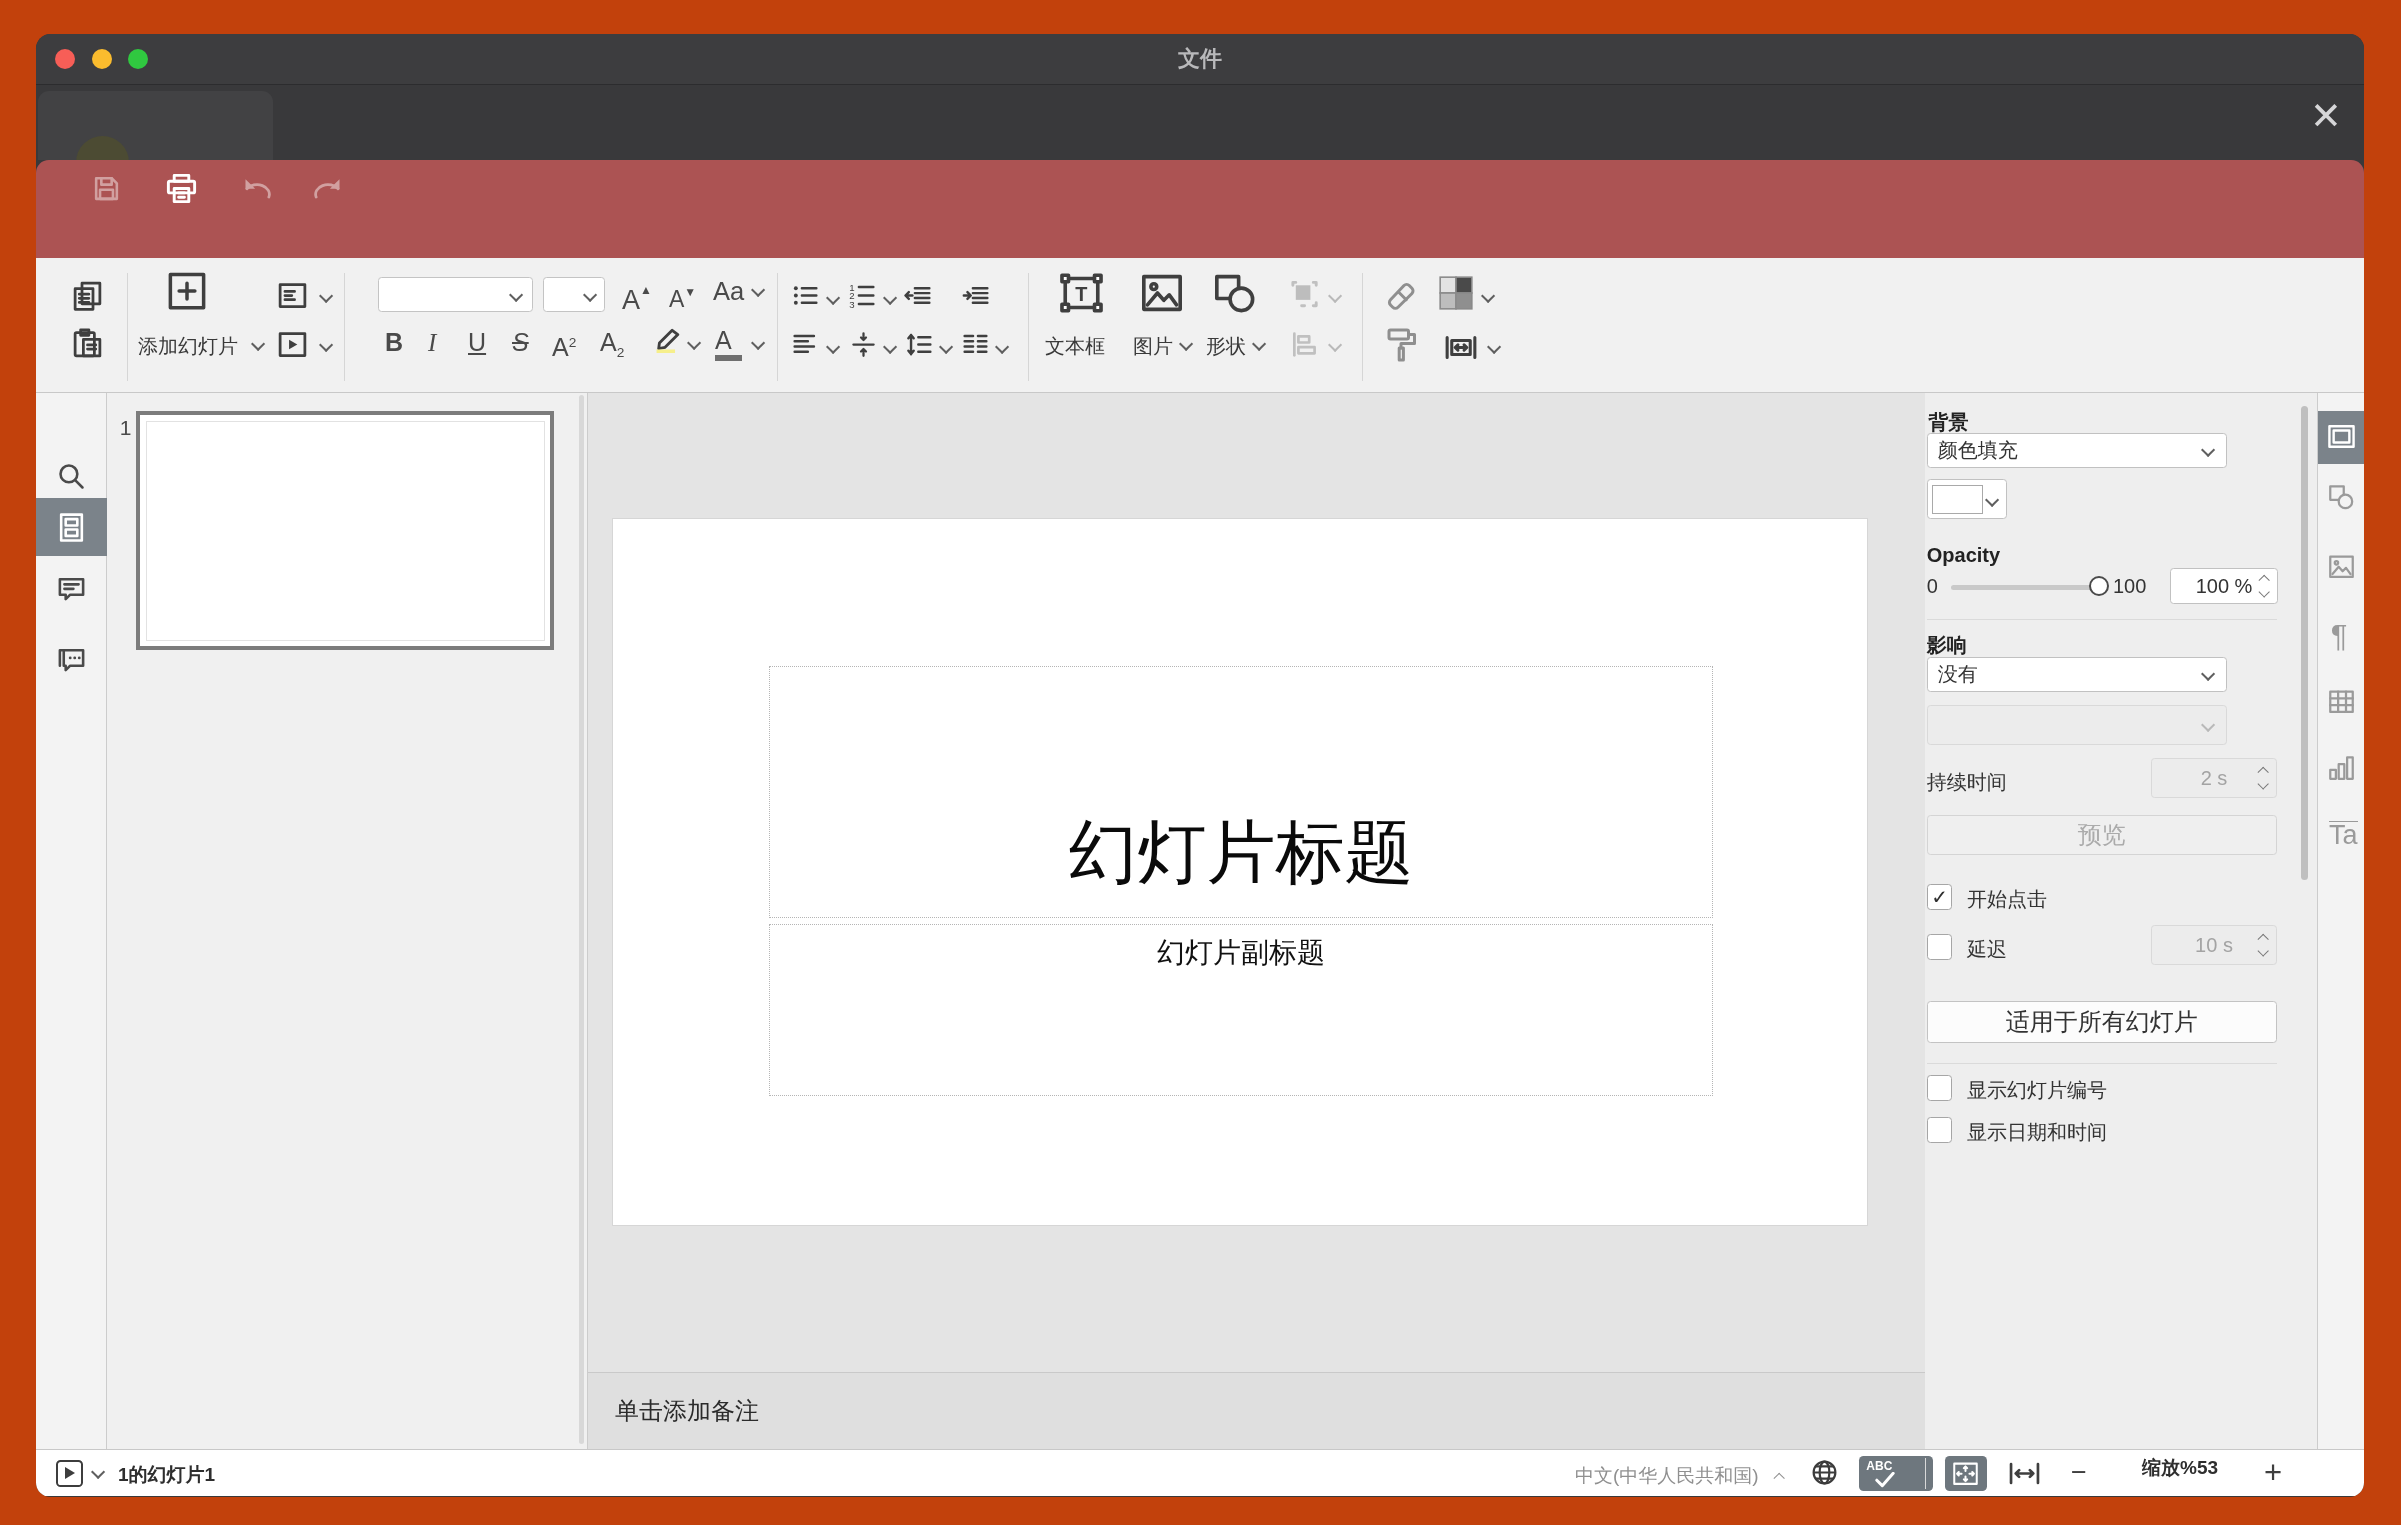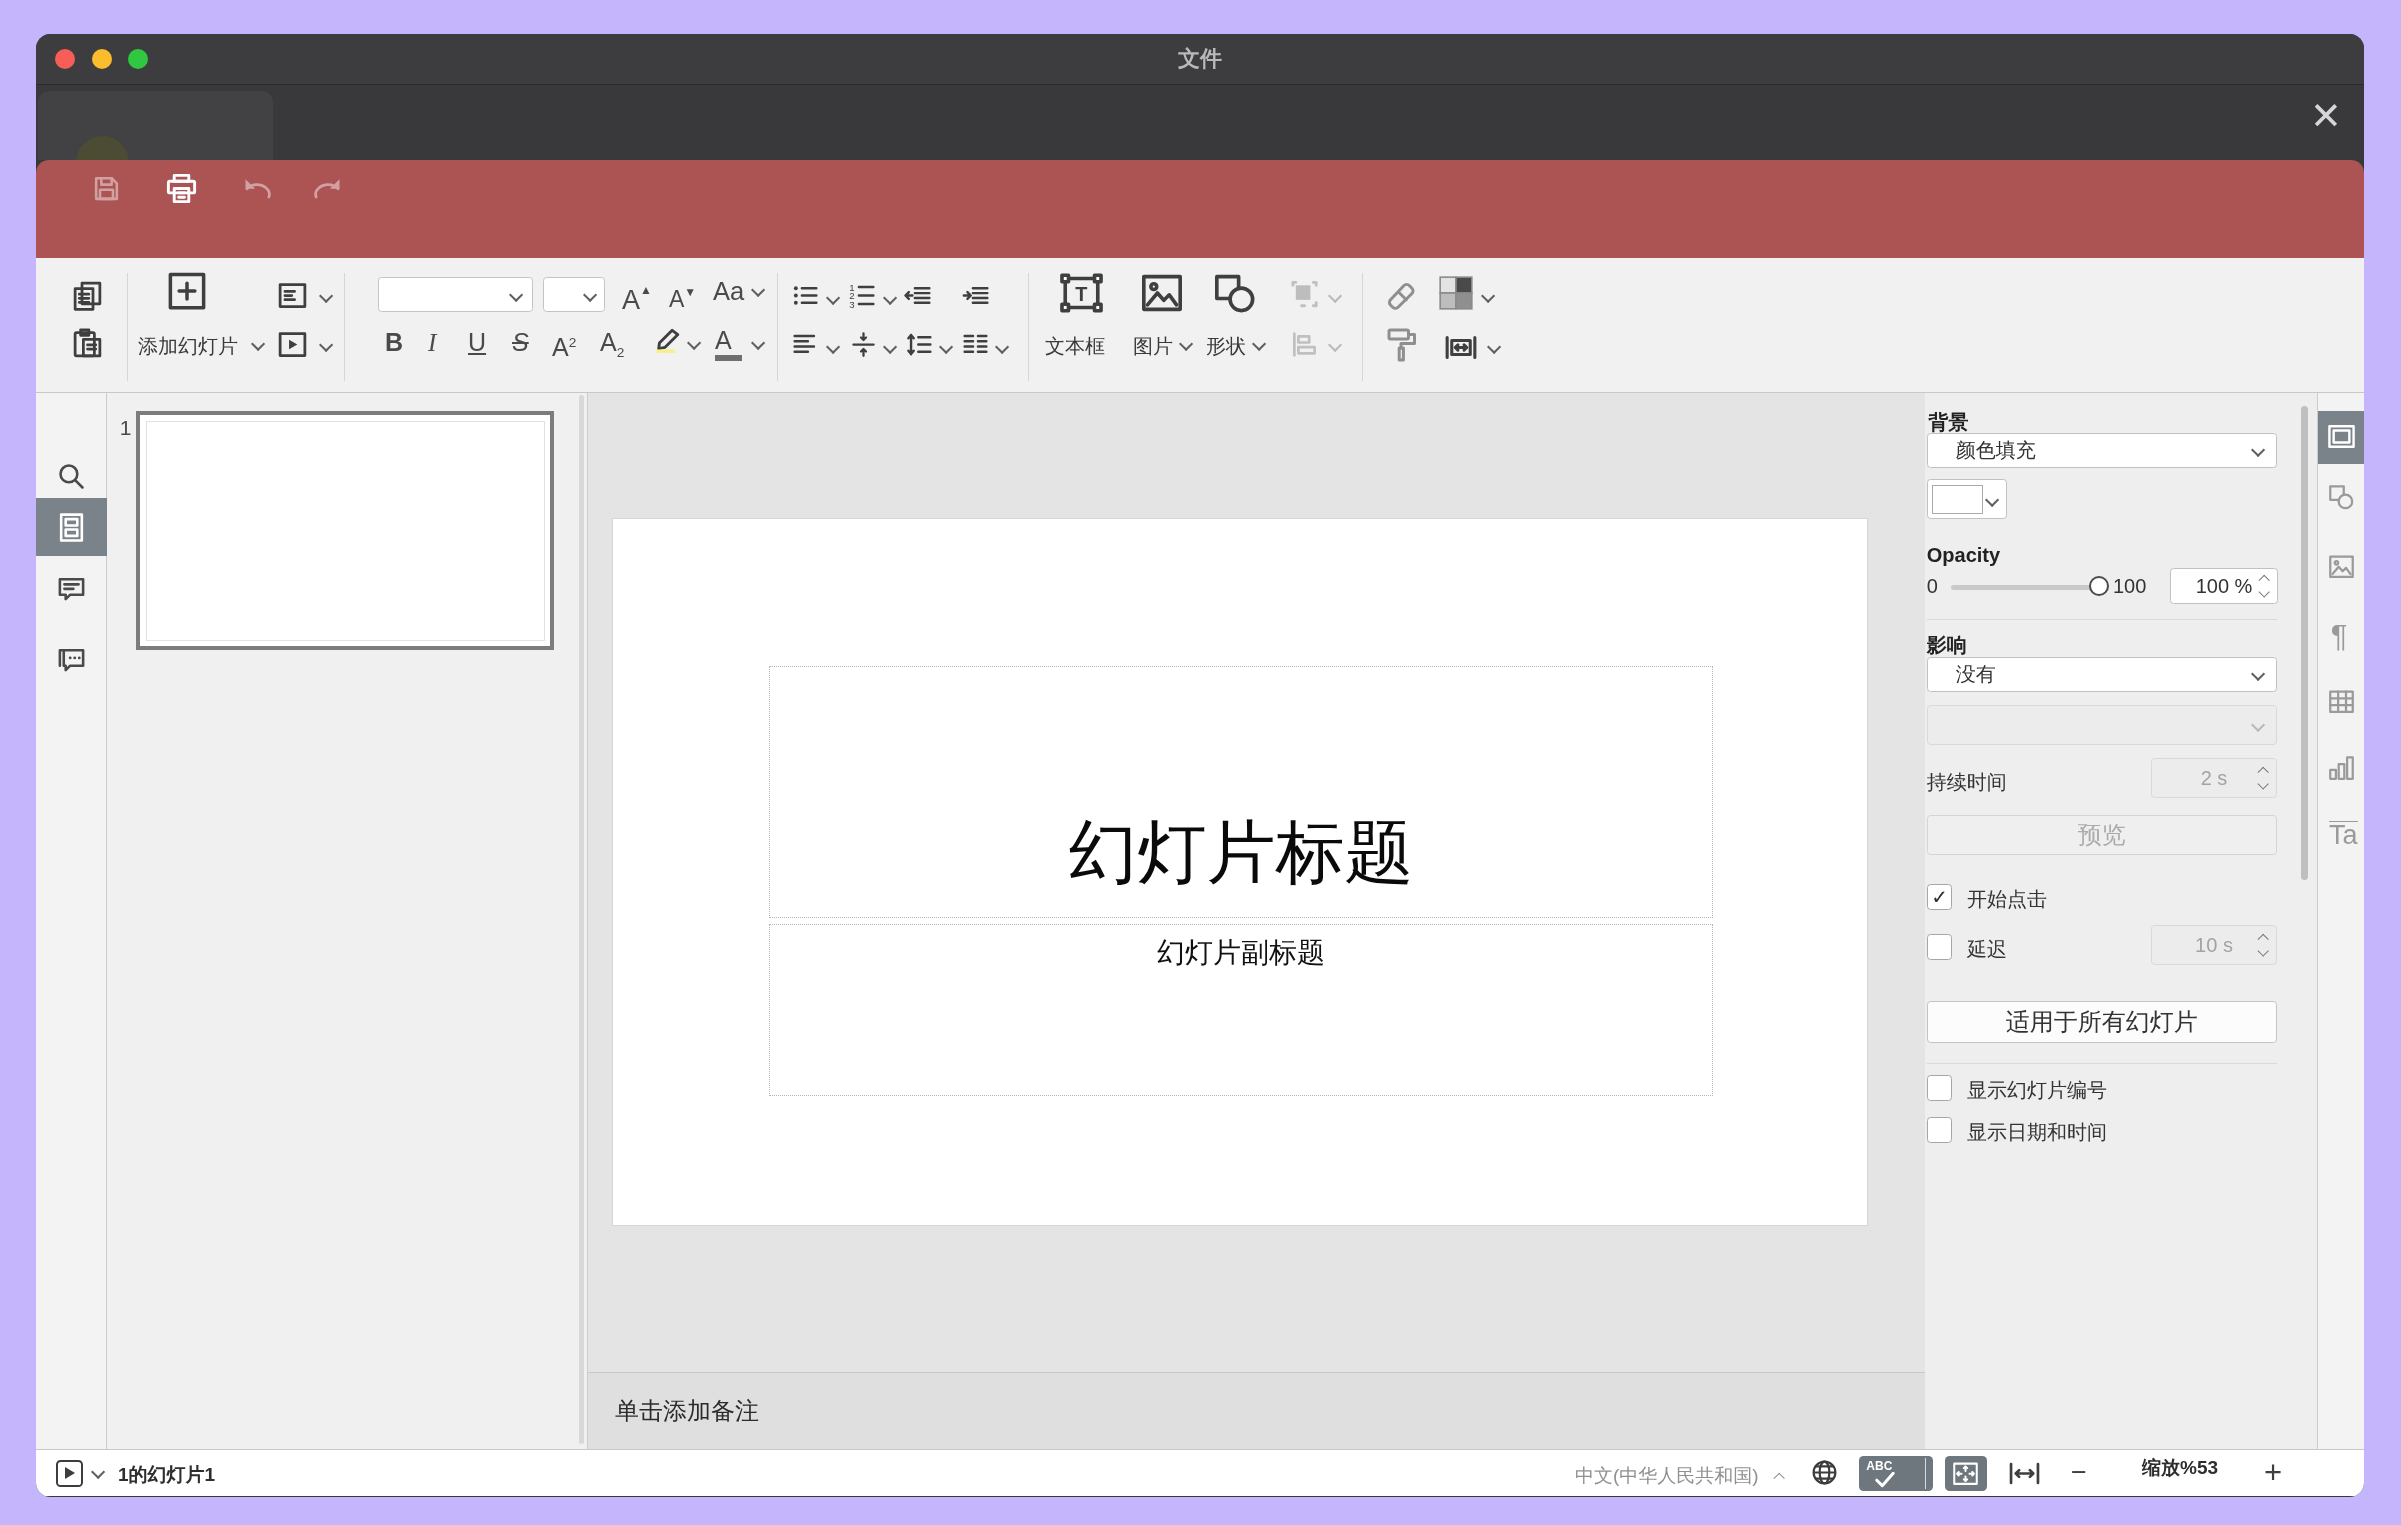--- a/index.html
+++ b/index.html
@@ -1,16 +1,16 @@
 <!DOCTYPE html>
 <html style="font-size:14.6px"><head>
 <meta charset="utf-8">
 <style>
   html,body{margin:0;padding:0;background:#000;}
-  #screen{position:relative;width:2401px;height:1526px;background:#c4b5fd;overflow:hidden;
+  #screen{position:relative;width:2401px;height:1526px;background:#c2410c;overflow:hidden;
           font-family:"Liberation Sans","DejaVu Sans",sans-serif;-webkit-font-smoothing:antialiased;}
   #win{position:absolute;left:36px;top:34px;width:2328px;height:1463px;border-radius:14.6px;
        overflow:hidden;background:#39393b;}
   
   .titlebar{position:absolute;left:0;top:0;width:100%;height:50px;background:#3d3d3f;border-bottom:0.9px solid #2c2c2e;}
   .tl{position:absolute;top:14.6px;width:20px;height:20px;border-radius:50%;}
   .wtitle{position:absolute;left:0;right:0;top:0;height:50px;line-height:50px;text-align:center;
           color:#b9b9bb;font-size:22px;font-weight:bold;}
   .ghost-tab{position:absolute;left:1.8px;top:57px;width:235px;height:69px;background:#424244;border-radius:11px 11px 0 0;}
   .avatar{position:absolute;left:40px;top:102px;width:53px;height:53px;border-radius:50%;background:#4c4b33;}
@@ -61,22 +61,22 @@
   .ph.title{left:156px;top:147px;width:944px;height:252px;align-items:flex-end;}
   .ph.title .t{font-size:69px;color:#0a0a0a;padding-bottom:18px;font-weight:500;}
   .ph.sub{left:156px;top:405px;width:944px;height:172px;align-items:flex-start;}
   .ph.sub .t{font-size:28px;color:#111;padding-top:9px;font-weight:500;}
   .notes{position:absolute;left:552px;top:1338px;width:1337px;height:77px;background:#dfdfdf;border-top:0.9px solid #c9c9c9;
          box-sizing:border-box;display:flex;align-items:center;}
   .notes .t{margin-left:27px;font-size:24px;color:#2b2b2b;text-align:center;}
   
   .rpanel{position:absolute;left:1889px;top:359px;width:392px;height:1057px;background:#eeeeee;}
   .plabel{position:absolute;font-size:20px;color:#222;font-weight:bold;}
-  .pselect{position:absolute;left:1.8px;width:350px;height:35px;background:#fff;border:1.4px solid #c1c1c1;border-radius:3.6px;
-           box-sizing:border-box;display:flex;align-items:center;font-size:20px;color:#333;padding-left:28px;}
+  .pselect{position:absolute;left:1.8px;width:300px;height:35px;background:#fff;border:1.4px solid #c1c1c1;border-radius:3.6px;
+           box-sizing:border-box;display:flex;align-items:center;font-size:20px;color:#333;padding-left:10px;}
   .pselect .ch{position:absolute;right:12.8px;}
   .pselect.dis{background:#ececec;border-color:#d9d9d9;color:#aaa;}
   .spin{position:absolute;background:#fff;border:1.4px solid #c1c1c1;border-radius:3.6px;box-sizing:border-box;
         display:flex;align-items:center;justify-content:center;font-size:20px;color:#333;}
   .spin.dis{background:#ececec;border-color:#d9d9d9;color:#a3a3a3;}
   .spin .arr{position:absolute;right:9px;top:0;bottom:0;display:flex;flex-direction:column;justify-content:center;}
   .spin .arr i{width:7.3px;height:7.3px;border-right:1.8px solid #777;border-bottom:1.8px solid #777;display:block;}
   .spin .arr i.up{transform:rotate(-135deg);margin-bottom:3.6px;}
   .spin .arr i.dn{transform:rotate(45deg);}
   .pdiv{position:absolute;left:1.8px;width:350px;height:0.9px;background:#dadada;}

